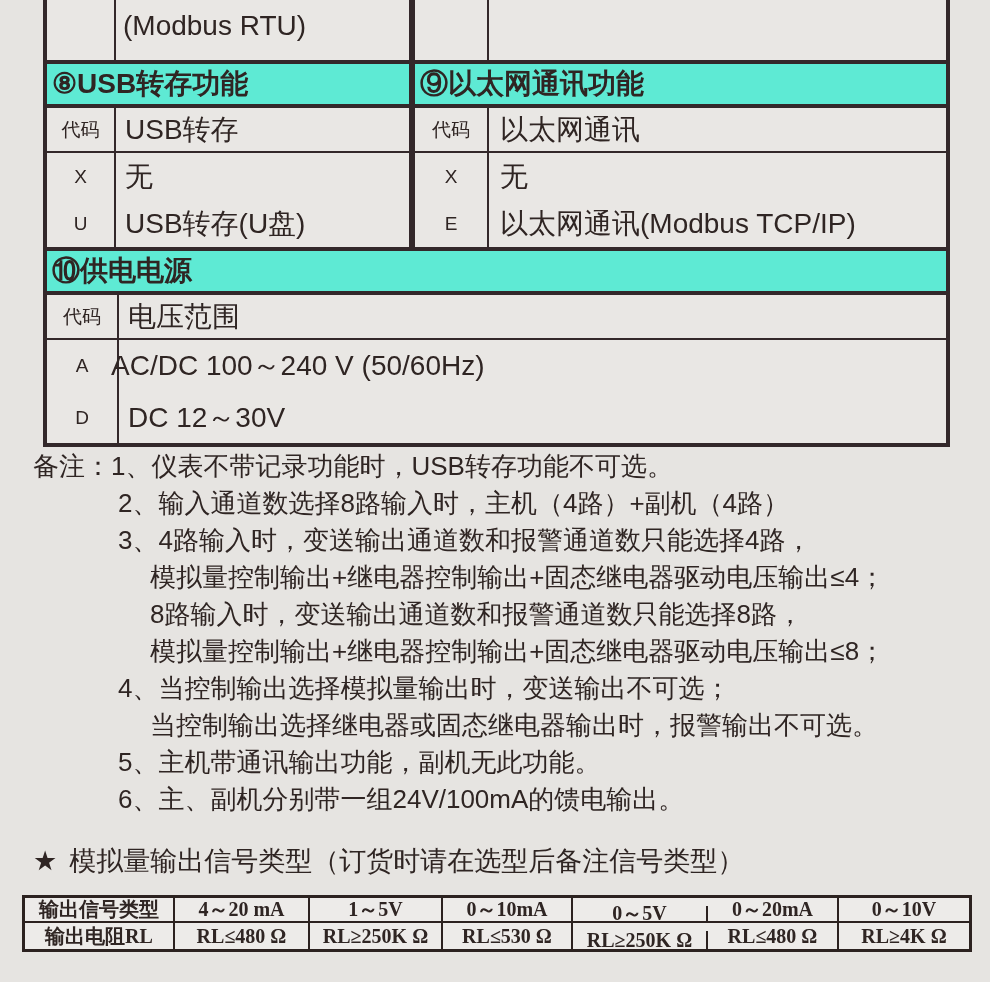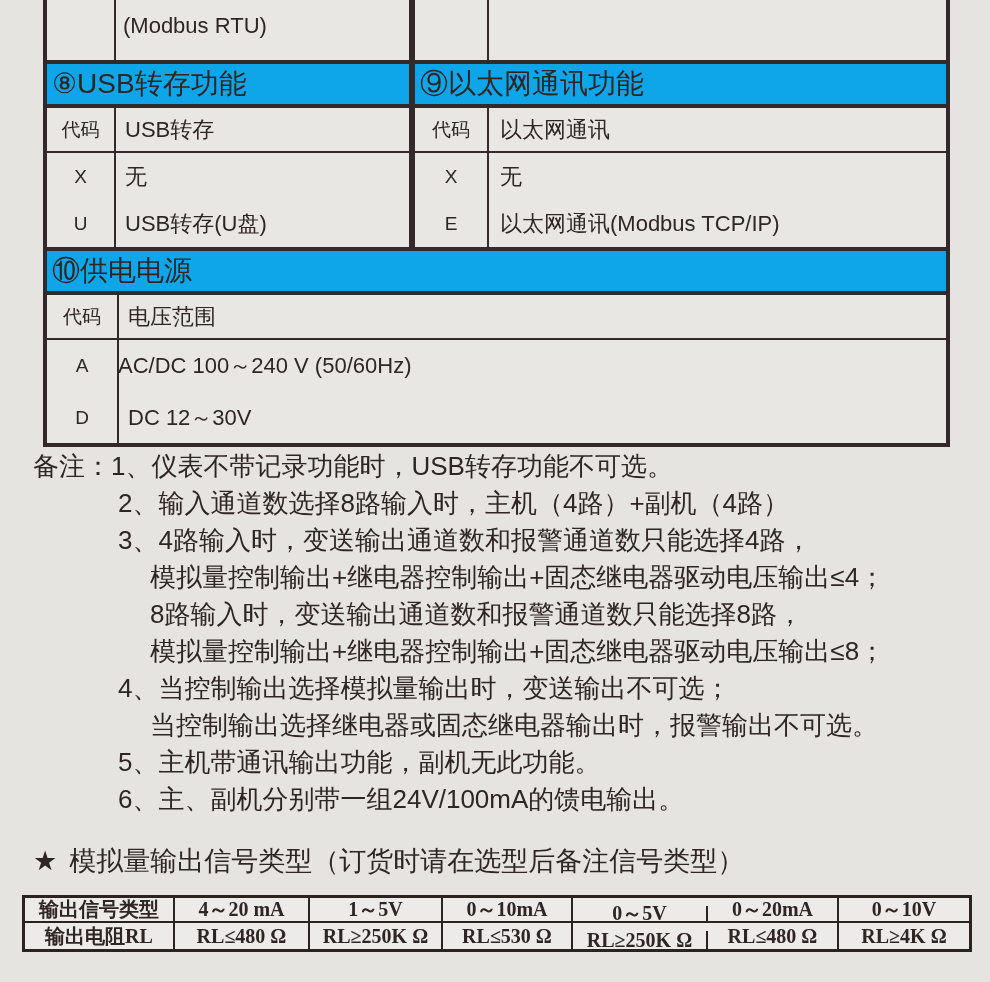--- a/index.html
+++ b/index.html
@@ -11,29 +11,29 @@
     color:#2f2523;
     overflow:hidden;
   }
   
   .blk{position:absolute;box-sizing:border-box;background:#e9e7e4;}
   .bl4{border-left:4px solid #33282a;}
   .br4{border-right:4px solid #33282a;}
   .bl3{border-left:3px solid #33282a;}
   .br3{border-right:3px solid #33282a;}
   .bb4{border-bottom:4px solid #33282a;}
-  .hdrbg{background:#0ea5e9;}
+  .hdrbg{background:#5eead4;font-weight:bold;}
   .vline{position:absolute;top:0;bottom:0;width:2px;background:#33282a;}
   .subhdr{position:absolute;left:0;right:0;top:0;height:45px;box-sizing:border-box;
           border-bottom:2px solid #33282a;}
   .cellrow{position:absolute;left:0;right:0;box-sizing:border-box;}
   .codecell{position:absolute;top:0;bottom:0;display:flex;align-items:center;justify-content:center;
             font-size:19px;border-radius:6px;}
   .desccell{position:absolute;top:0;bottom:0;display:flex;align-items:center;
-            font-size:22px;white-space:nowrap;}
+            font-size:28px;white-space:nowrap;}
   .sect-title{font-size:28px;line-height:40px;padding-left:5px;white-space:nowrap;}
   
   .notes{position:absolute;left:0;top:448px;width:986px;}
   .note-line{height:37px;line-height:37px;font-size:26px;white-space:nowrap;}
   .ind0{padding-left:33px;}
   .ind1{padding-left:118px;}
   .ind2{padding-left:150px;}
   
   .star-head{position:absolute;left:33px;top:843px;font-size:27px;white-space:nowrap;}
   .star-head .star{margin-right:12px;}
@@ -102,21 +102,21 @@
   <div class="blk hdrbg bl4 br4 bb4 sect-title" style="left:43px;top:251px;width:907px;height:44px;">⑩供电电源</div>
 
   <div class="blk bl4 br4 bb4" style="left:43px;top:295px;width:907px;height:152px;">
     <div class="vline" style="left:70px;"></div>
     <div class="subhdr">
       <div class="codecell" style="left:0;width:70px;">代码</div>
       <div class="desccell" style="left:81px;">电压范围</div>
     </div>
     <div class="cellrow" style="top:45px;height:52px;">
       <div class="codecell" style="left:0;width:70px;">A</div>
-      <div class="desccell" style="left:71px;text-align:center;">AC/DC 100～240 V (50/60Hz)</div>
+      <div class="desccell" style="left:64px;text-align:center;">AC/DC 100～240 V (50/60Hz)</div>
     </div>
     <div class="cellrow" style="top:97px;height:51px;">
       <div class="codecell" style="left:0;width:70px;">D</div>
       <div class="desccell" style="left:81px;">DC 12～30V</div>
     </div>
   </div>
 
   <div class="notes">
     <div class="note-line ind0">备注：1、仪表不带记录功能时，USB转存功能不可选。</div>
     <div class="note-line ind1">2、输入通道数选择8路输入时，主机（4路）+副机（4路）</div>

